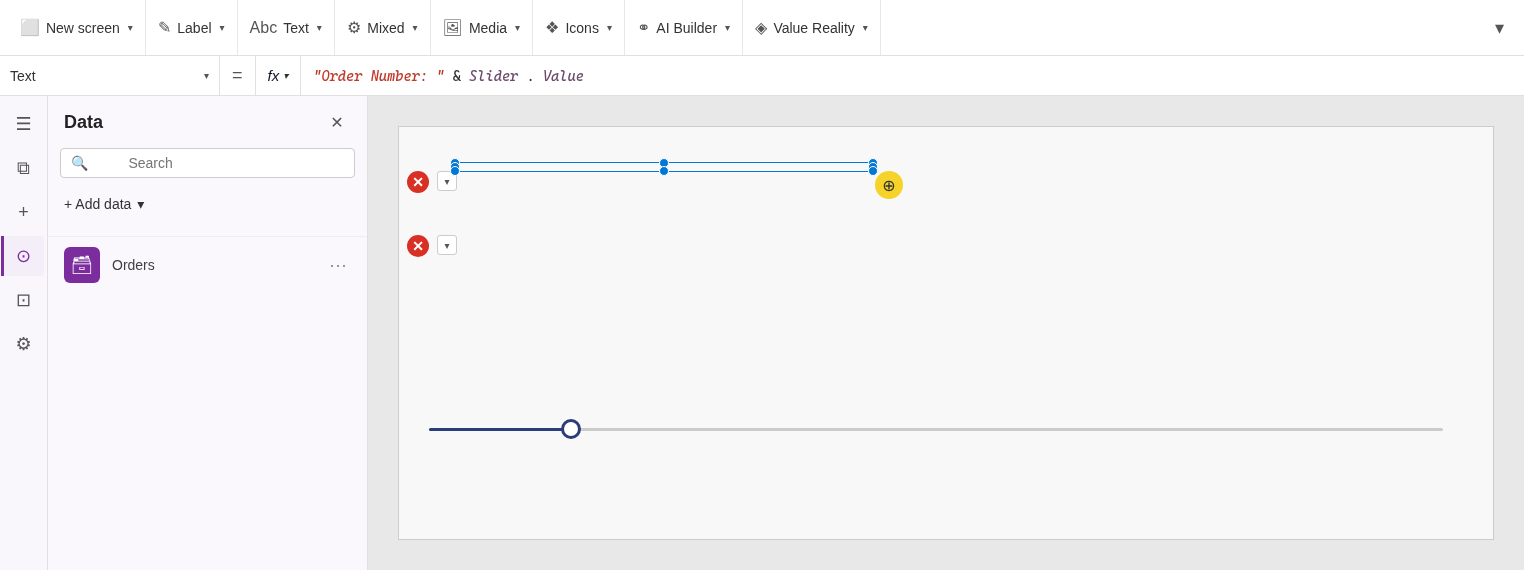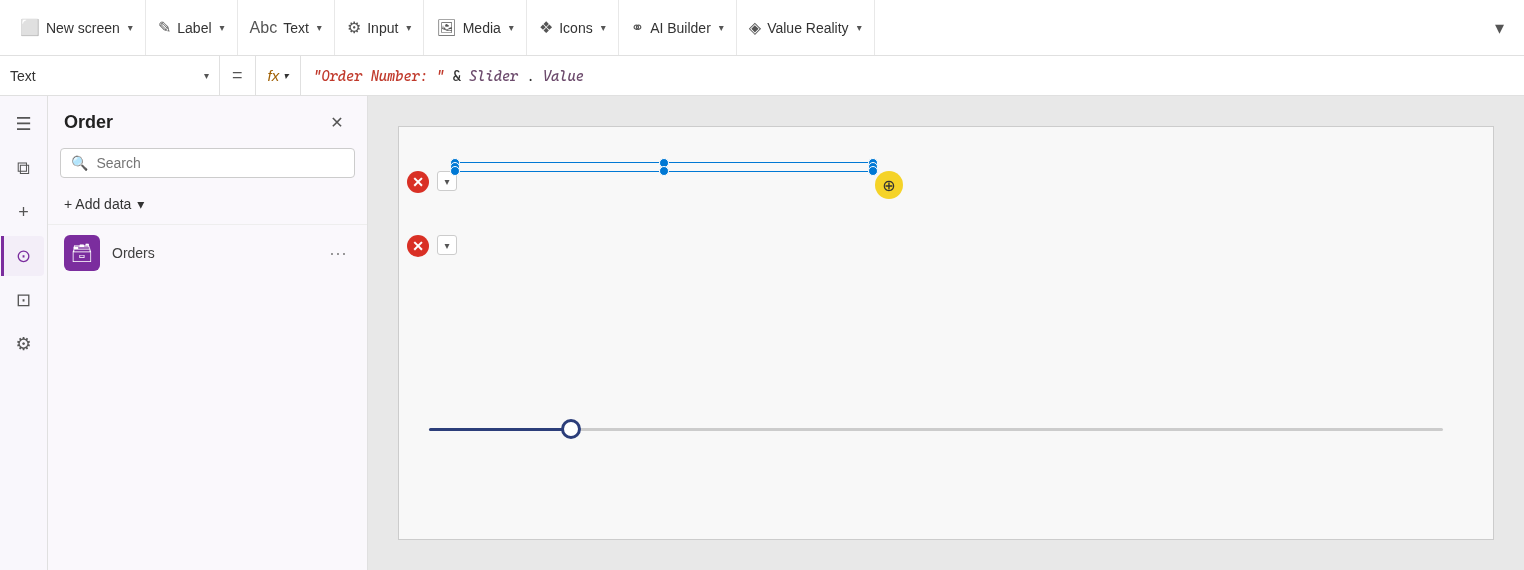--- a/index.html
+++ b/index.html
@@ -171,31 +171,32 @@
       background: #fff;
       gap: 8px;
     }
     .search-box input {
       border: none;
       outline: none;
       font-size: 14px;
       color: #333;
       flex: 1;
       background: transparent;
+      margin-left: 32px;
     }
     .search-icon { color: #888; font-size: 14px; }
     .add-data-btn {
       display: flex;
       align-items: center;
       gap: 6px;
       padding: 6px 16px;
       cursor: pointer;
       font-size: 14px;
       color: #333;
-      margin-bottom: 6px;
+      margin-bottom: 18px;
     }
     .data-item {
       display: flex;
       align-items: center;
       padding: 10px 16px;
       gap: 12px;
       cursor: pointer;
       border-top: 1px solid #eee;
     }
     .data-item-icon {
@@ -368,21 +369,21 @@
     <span>Label</span>
     <span class="chevron">▾</span>
   </div>
   <div class="toolbar-item">
     <span class="icon">Abc</span>
     <span>Text</span>
     <span class="chevron">▾</span>
   </div>
   <div class="toolbar-item">
     <span class="icon">⚙</span>
-    <span>Input</span>
+    <span>Mixed</span>
     <span class="chevron">▾</span>
   </div>
   <div class="toolbar-item">
     <span class="icon">🖼</span>
     <span>Media</span>
     <span class="chevron">▾</span>
   </div>
   <div class="toolbar-item">
     <span class="icon">❖</span>
     <span>Icons</span>
@@ -403,21 +404,21 @@
 
 <div class="formula-bar">
   <div class="formula-property">
     <span class="formula-property-label">Text</span>
     <span class="formula-property-chevron">▾</span>
   </div>
   <div class="formula-equals">
     <span>=</span>
   </div>
   <div class="formula-fx">
-    <span style="font-style:italic; font-size:15px; color:#a16207;">fx</span>
+    <span style="font-style:italic; font-size:15px; color:#0f172a;">fx</span>
     <span style="font-size:10px;">▾</span>
   </div>
   <div class="formula-input">
     <span class="formula-string">"Order Number: "</span>
     <span class="formula-plain"> &amp; </span>
     <span class="formula-keyword">Slider</span>
     <span class="formula-plain">.</span>
     <span class="formula-keyword">Value</span>
   </div>
 </div>
@@ -440,21 +441,21 @@
     <div class="sidebar-icon-btn">
       <span>⊡</span>
     </div>
     <div class="sidebar-icon-btn">
       <span>⚙</span>
     </div>
   </div>
 
   <div class="data-panel">
     <div class="data-panel-header">
-      <span class="data-panel-title">Order</span>
+      <span class="data-panel-title">Data</span>
       <div class="data-panel-close">
         <span>✕</span>
       </div>
     </div>
     <div class="search-box">
       <span class="search-icon">🔍</span>
       <input type="text" placeholder="Search" style="">
     </div>
     <div class="add-data-btn">
       <span>+ Add data</span>

